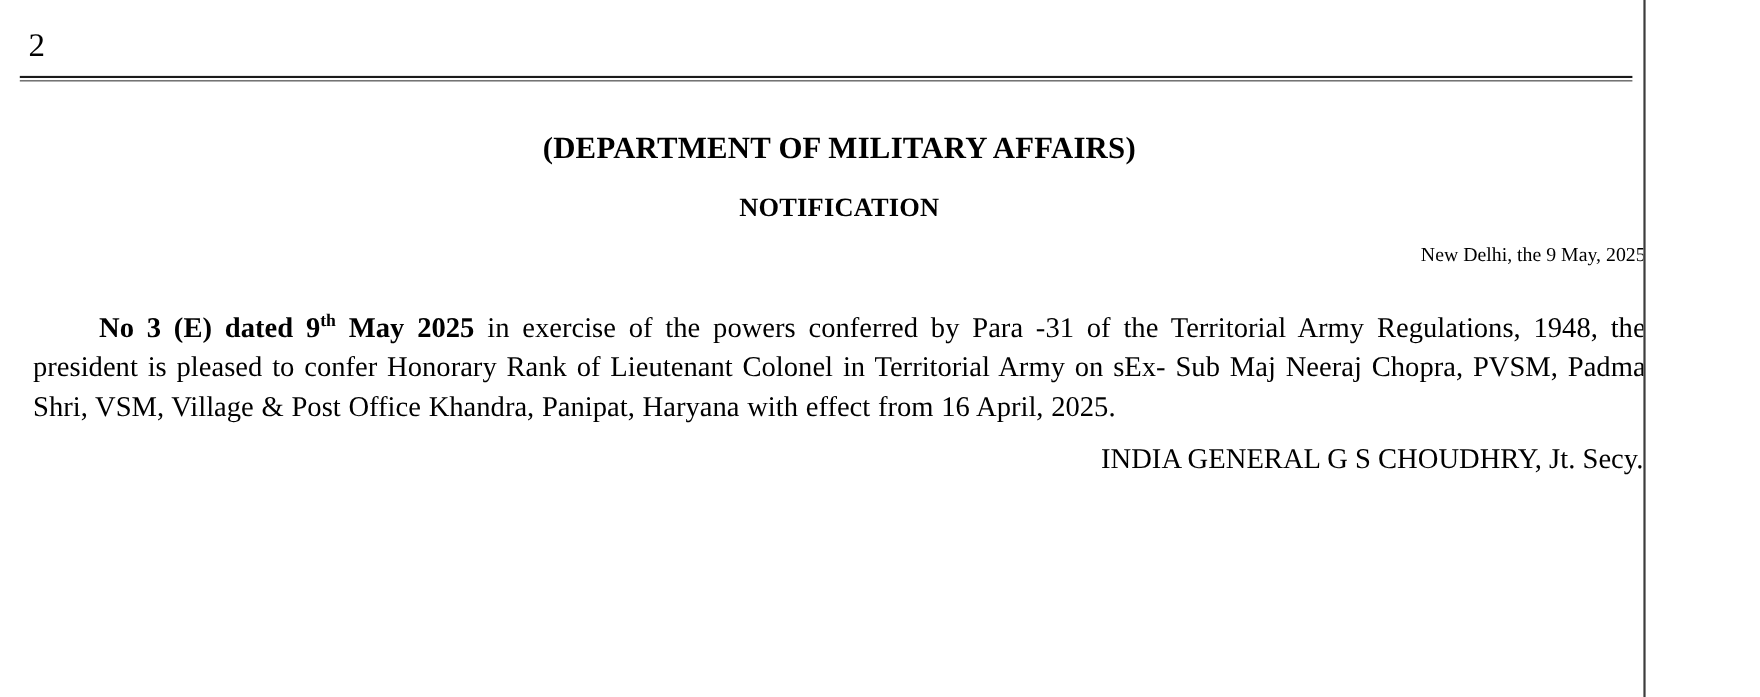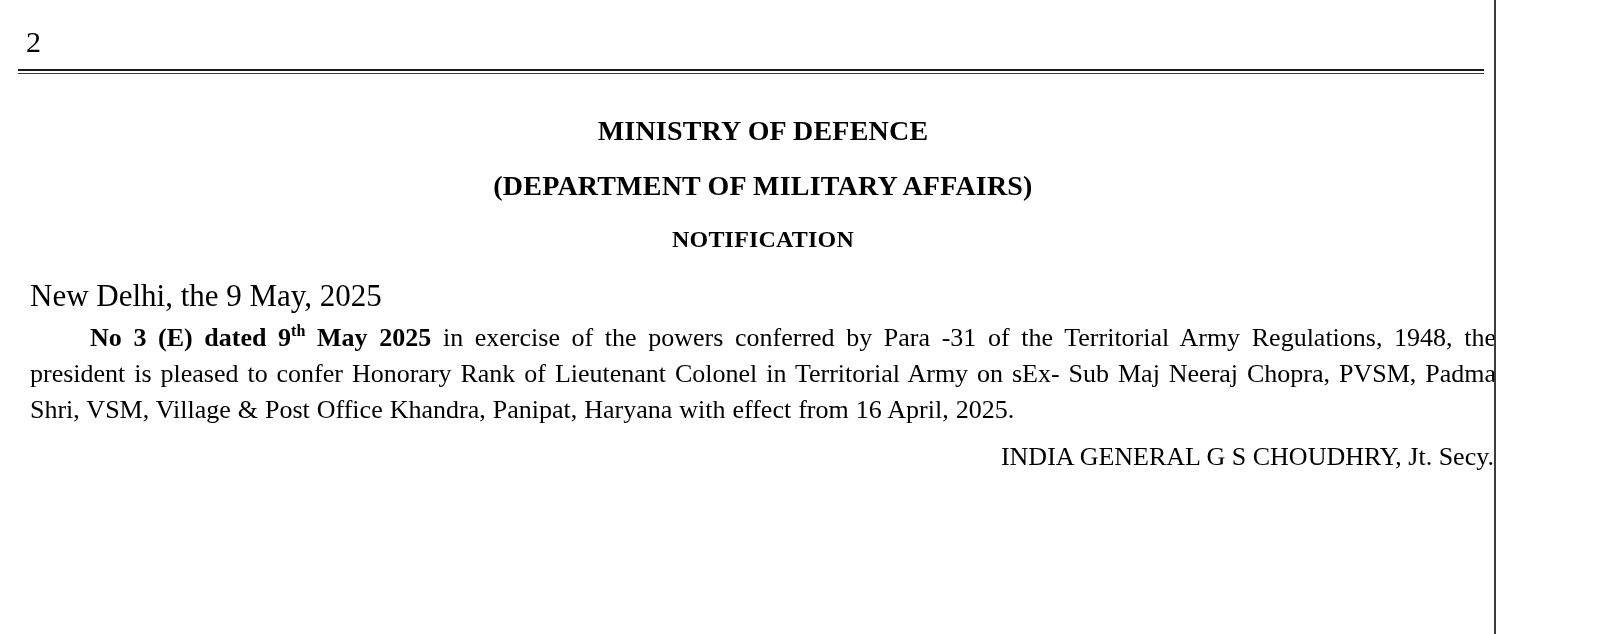--- a/index.html
+++ b/index.html
@@ -103,31 +103,31 @@
   }
   .notification {
     text-align: center;
     font-weight: bold;
     font-size: 24px;
     line-height: 34px;
     letter-spacing: 0.2px;
     margin-top: 17px;
   }
   .dateline {
-    text-align: left;
-    font-size: 31px;
+    text-align: right;
+    font-size: 18px;
     line-height: 34px;
-    margin-top: 23px;
+    margin-top: 8px;
   }
   .para {
     text-align: justify;
     text-align-last: left;
     font-size: 26px;
     line-height: 36px;
-    margin-top: 7px;
+    margin-top: 32px;
     text-indent: 60px;
     word-spacing: 0.5px;
   }
   .para b {
     font-weight: bold;
   }
   .para sup {
     font-size: 0.62em;
     vertical-align: super;
     line-height: 0;
@@ -168,21 +168,20 @@
     <div class="header-page-number">2</div>
   </div>
 
   <div class="rule-wrap">
     <div class="rule-thick"></div>
     <div class="rule-gap"></div>
     <div class="rule-thin"></div>
   </div>
 
   <div class="content">
-    <div class="ministry">MINISTRY OF DEFENCE</div>
     <div class="department">(DEPARTMENT OF MILITARY AFFAIRS)</div>
     <div class="notification">NOTIFICATION</div>
     <div class="dateline">New Delhi, the 9 May,  2025</div>
 
     <div class="para"><b><span>No  3 (E) dated 9</span><sup>th</sup><span> May 2025</span></b><span> in exercise of the powers conferred by Para -31 of the Territorial Army Regulations, 1948, the president is pleased to confer Honorary Rank of Lieutenant Colonel in Territorial Army on sEx- Sub Maj Neeraj Chopra, PVSM, Padma Shri, VSM, Village &amp; Post Office Khandra, Panipat, Haryana with effect from 16 April, 2025.</span></div>
 
     <div class="signature">INDIA GENERAL G S CHOUDHRY, Jt. Secy.</div>
   </div>
 
   <div class="edge-shadow"></div>

